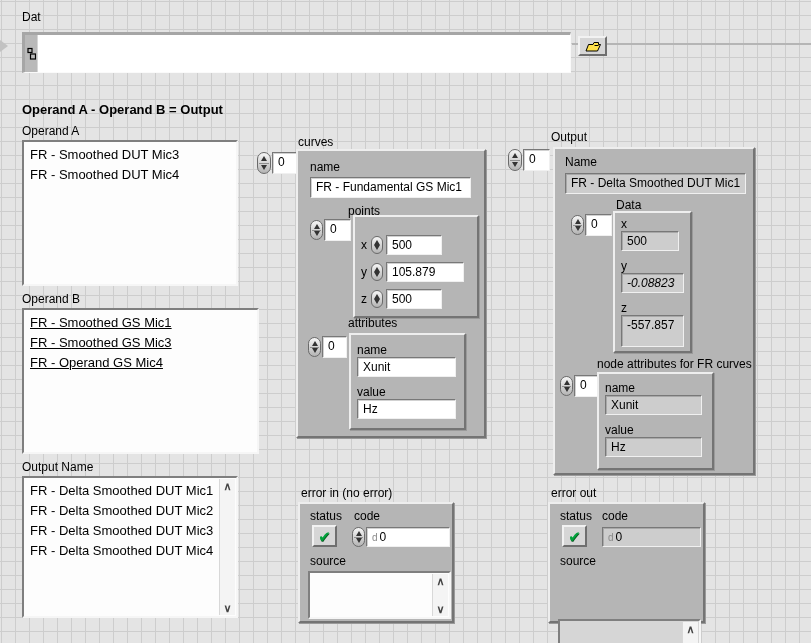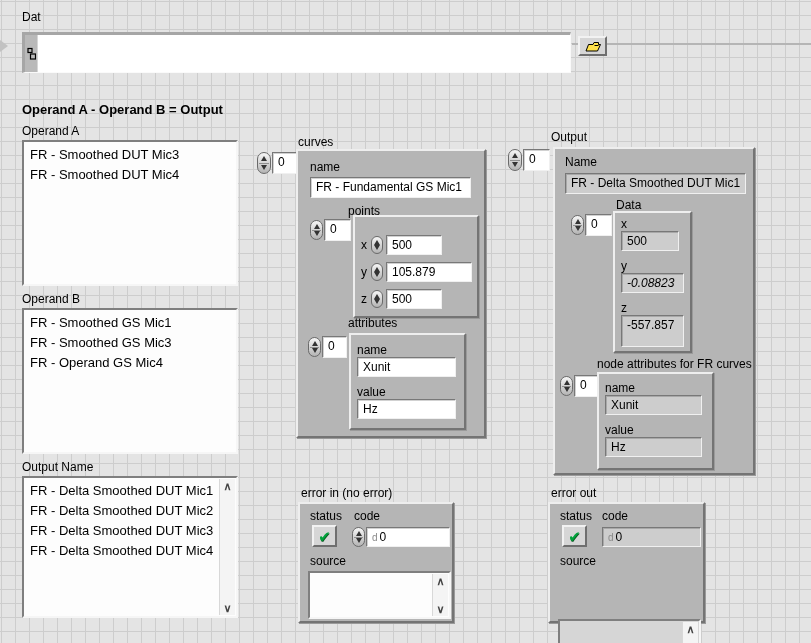--- a/index.html
+++ b/index.html
@@ -101,21 +101,21 @@
 
 <div class="abs lbl bold" style="left:22px; top:103px;">Operand A - Operand B = Output</div>
 
 <div class="abs lbl" style="left:22px; top:124px;">Operand A</div>
 <div class="abs listbox" style="left:22px; top:140px; width:216px; height:146px;">
   <div>FR - Smoothed DUT Mic3</div>
   <div>FR - Smoothed DUT Mic4</div>
 </div>
 
 <div class="abs lbl" style="left:22px; top:292px;">Operand B</div>
-<div class="abs listbox" style="left:22px; top:308px; width:216px; height:146px;">
+<div class="abs listbox" style="left:22px; top:308px; width:237px; height:146px;text-decoration:underline;">
   <div>FR - Smoothed GS Mic1</div>
   <div>FR - Smoothed GS Mic3</div>
   <div>FR - Operand GS Mic4</div>
 </div>
 
 <div class="abs lbl" style="left:22px; top:460px;">Output Name</div>
 <div class="abs listbox" style="left:22px; top:476px; width:216px; height:142px; position:absolute; padding-right:18px;">
   <div>FR - Delta Smoothed DUT Mic1</div>
   <div>FR - Delta Smoothed DUT Mic2</div>
   <div>FR - Delta Smoothed DUT Mic3</div>
@@ -153,21 +153,21 @@
     <span class="sep"></span>
     <span class="tri-dn"></span>
 </div>
 <div class="abs field" style="left:386px; top:235px; width:56px; height:20px;">500</div>
 <div class="abs lbl" style="left:361px; top:265px;">y</div>
 <div class="abs spin" style="left:371px; top:263px; width:12px; height:18px;">
   <span class="tri-up"></span>
     <span class="sep"></span>
     <span class="tri-dn"></span>
 </div>
-<div class="abs field" style="left:386px; top:262px; width:86px; height:20px;">105.879</div>
+<div class="abs field" style="left:386px; top:262px; width:78px; height:20px;">105.879</div>
 <div class="abs lbl" style="left:361px; top:292px;">z</div>
 <div class="abs spin" style="left:371px; top:290px; width:12px; height:18px;">
   <span class="tri-up"></span>
     <span class="sep"></span>
     <span class="tri-dn"></span>
 </div>
 <div class="abs field" style="left:386px; top:289px; width:56px; height:20px;">500</div>
 
 <div class="abs lbl" style="left:348px; top:316px;">attributes</div>
 <div class="abs spin" style="left:308px; top:337px; width:13px; height:20px;">

